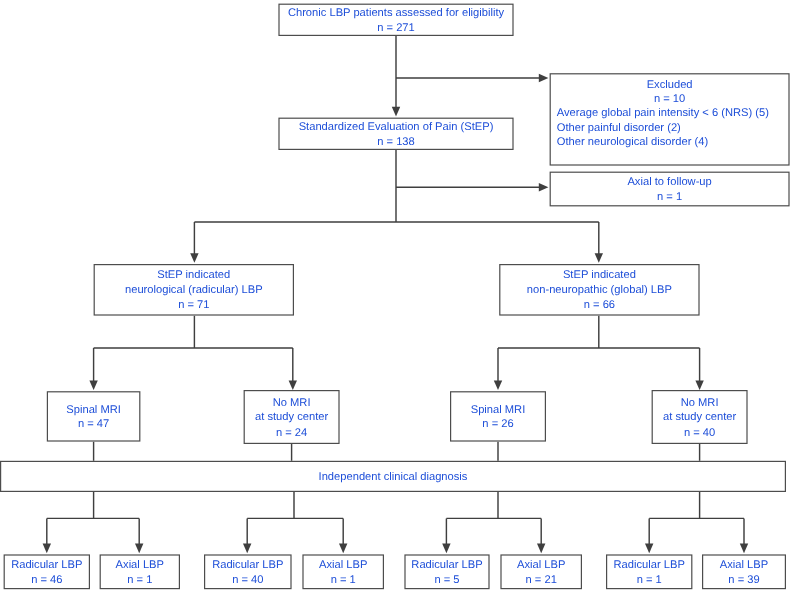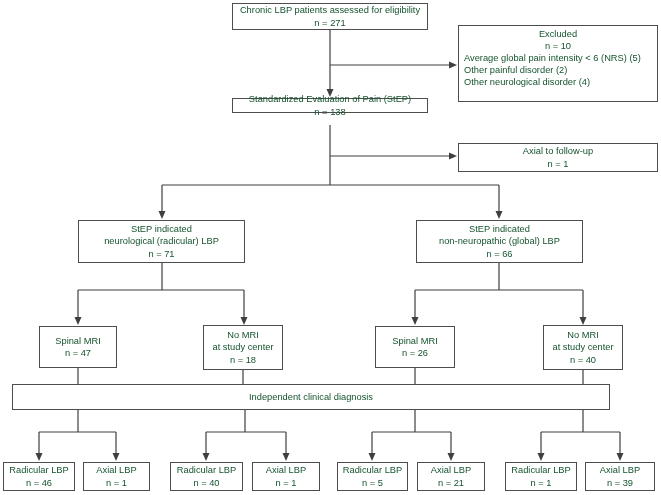--- a/index.html
+++ b/index.html
@@ -2,21 +2,21 @@
 <html><head>
 <meta charset="utf-8">
 <style>
   html, body { margin: 0; padding: 0; background: #ffffff; }
   .stage {
     position: relative;
     width: 661px;
     height: 495px;
     background: #ffffff;
     font-family: "Liberation Sans", sans-serif;
-    color: #14532d;
+    color: #1d4ed8;
     overflow: hidden;
   }
   .wires {
     position: absolute;
     left: 0; top: 0;
     width: 661px; height: 495px;
     pointer-events: none;
   }
   .node {
     position: absolute;
@@ -30,20 +30,21 @@
     text-align: center;
     font-size: 9.3px;
     line-height: 12.4px;
     white-space: nowrap;
   }
   .node span { display: block; }
   .node.excluded {
     justify-content: flex-start;
     padding-top: 2px;
     line-height: 12.1px;
+    margin-top: 36px;
   }
   .node.excluded .reasons {
     align-self: stretch;
     text-align: left;
     padding-left: 5px;
   }
   .node.wide { flex-direction: row; }
 </style>
 </head>
 <body>
@@ -104,21 +105,21 @@
   <div class="node excluded" style="left:458px; top:25px; width:200px; height:77px">
     <span>Excluded</span>
     <span>n = 10</span>
     <div class="reasons">
       <span>Average global pain intensity &lt; 6 (NRS) (5)</span>
       <span>Other painful disorder (2)</span>
       <span>Other neurological disorder (4)</span>
     </div>
   </div>
 
-  <div class="node" style="left:232px; top:98px; width:196px; height:15px">
+  <div class="node" style="left:232px; top:98px; width:196px; height:27px">
     <span>Standardized Evaluation of Pain (StEP)</span>
     <span>n = 138</span>
   </div>
 
   <div class="node" style="left:458px; top:143px; width:200px; height:29px">
     <span>Axial to follow-up</span>
     <span>n = 1</span>
   </div>
 
   <div class="node" style="left:78px; top:220px; width:167px; height:43px">
@@ -134,35 +135,35 @@
   </div>
 
   <div class="node" style="left:39px; top:326px; width:78px; height:42px">
     <span>Spinal MRI</span>
     <span>n = 47</span>
   </div>
 
   <div class="node" style="left:203px; top:325px; width:80px; height:45px">
     <span>No MRI</span>
     <span>at study center</span>
-    <span>n = 18</span>
+    <span>n = 24</span>
   </div>
 
   <div class="node" style="left:375px; top:326px; width:80px; height:42px">
     <span>Spinal MRI</span>
     <span>n = 26</span>
   </div>
 
   <div class="node" style="left:543px; top:325px; width:80px; height:45px">
     <span>No MRI</span>
     <span>at study center</span>
     <span>n = 40</span>
   </div>
 
-  <div class="node wide" style="left:12px; top:384px; width:598px; height:26px">
+  <div class="node wide" style="left:0; top:384px; width:655px; height:26px">
     <span>Independent clinical diagnosis</span>
   </div>
 
   <div class="node" style="left:3px; top:462px; width:72px; height:29px">
     <span>Radicular LBP</span>
     <span>n = 46</span>
   </div>
 
   <div class="node" style="left:83px; top:462px; width:67px; height:29px">
     <span>Axial LBP</span>

